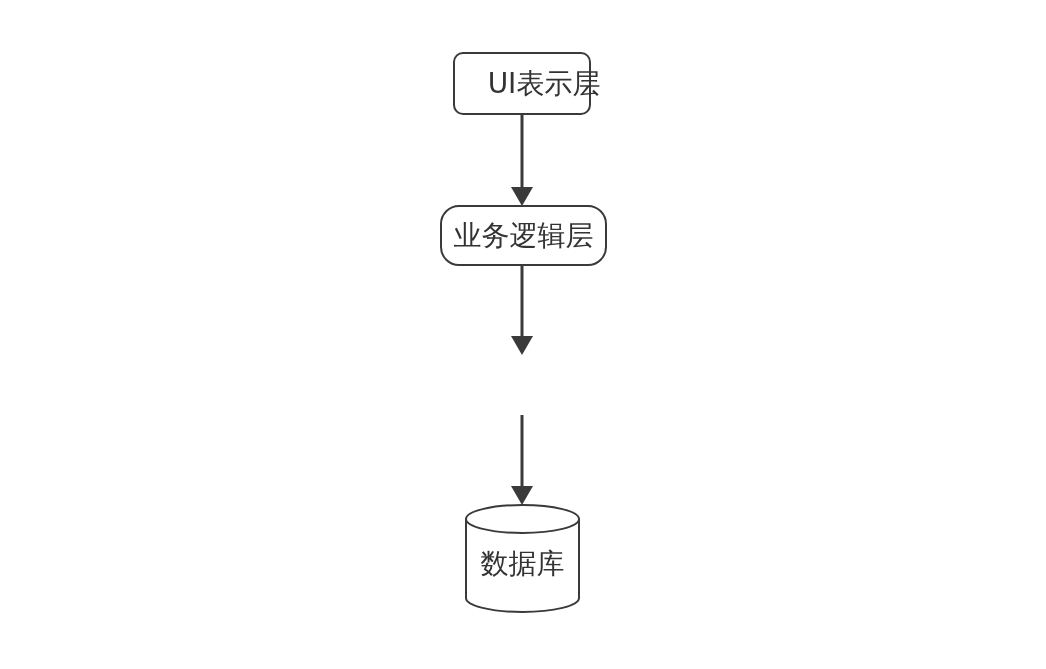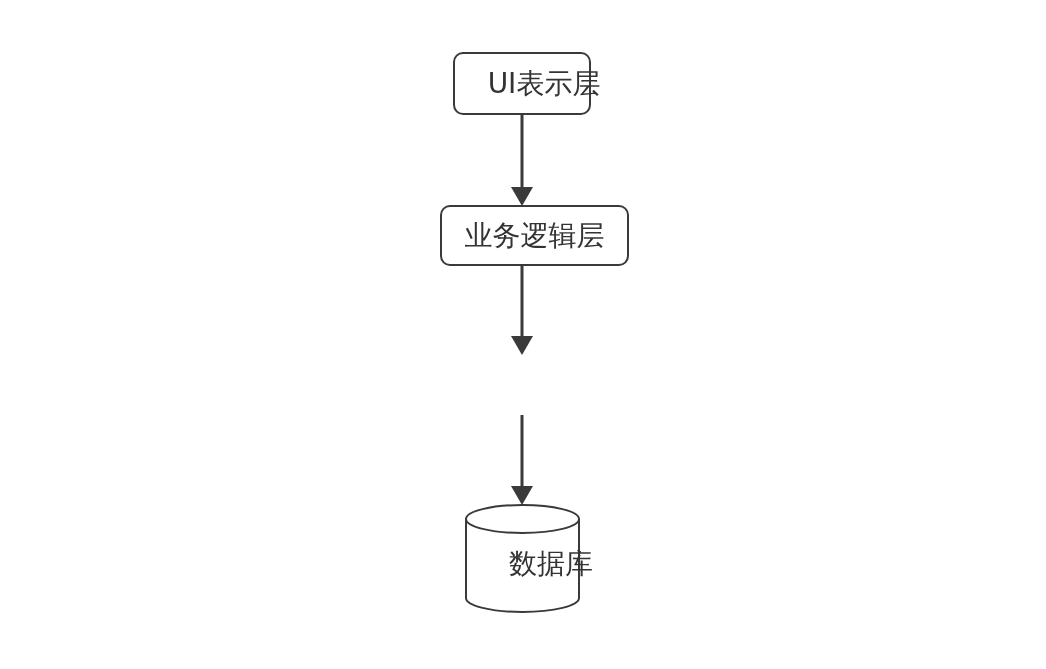--- a/index.html
+++ b/index.html
@@ -41,31 +41,31 @@
     border-radius: 10px;
     background: #ffffff;
     display: flex;
     align-items: center;
     justify-content: center;
     font-size: 28px;
     color: #333333;
     white-space: nowrap;
   }
   .node-ui     { left: 453px; top: 52px;  width: 138px; height: 63px; padding-left: 44px; }
-  .node-biz    { left: 440px; top: 205px; width: 189px; height: 61px; }
+  .node-biz    { left: 440px; top: 205px; width: 167px; height: 61px; border-radius: 19px; }
   .node-dal    { left: 440px; top: 355px; width: 167px; height: 60px; }
   .cyl-label {
     position: absolute;
     left: 452px;
     top: 544px;
     width: 141px;
     height: 40px;
     display: flex;
     align-items: center;
-    justify-content: flex-end;
+    justify-content: center;
     font-size: 28px;
     color: #333333;
     white-space: nowrap;
   }
 </style>
 </head>
 <body>
 
 <div class="canvas">
 

